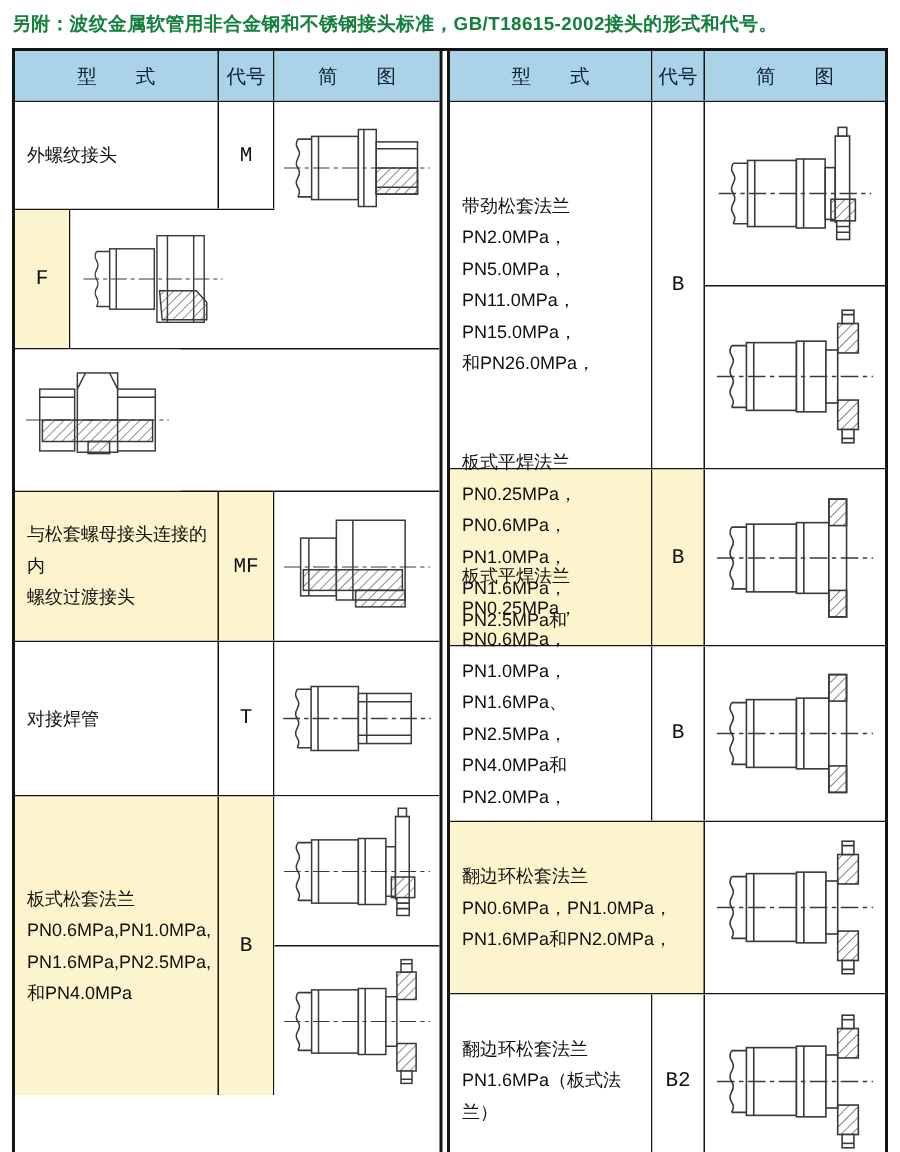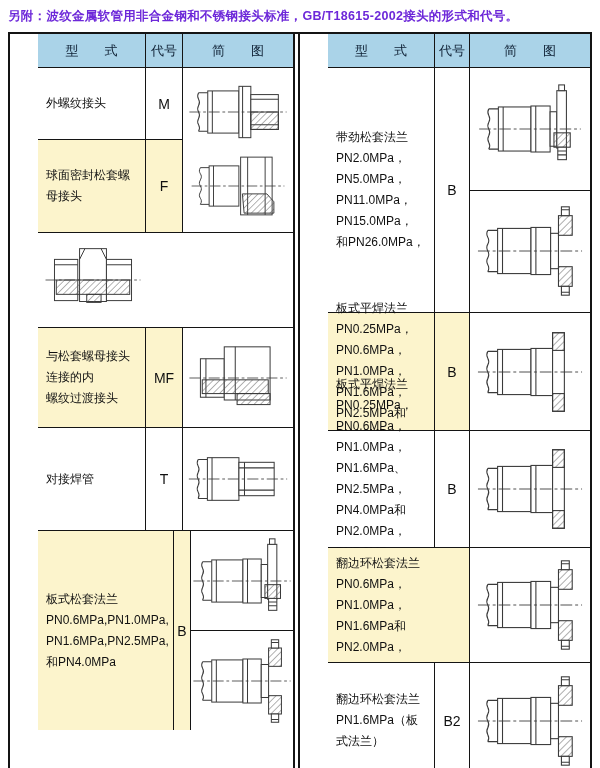--- a/index.html
+++ b/index.html
@@ -9,50 +9,50 @@
   }
   html,body{margin:0;padding:0;background:#fff;}
   body{
     width:600px;height:768px;overflow:hidden;
     font-family:"Liberation Sans","DejaVu Sans",sans-serif;
     color:#111;
   }
   .page{padding:5px 8px 0 8px;}
   .title{
     font-size:12.5px;font-weight:bold;letter-spacing:0.3px;
-    padding:3px 0 7px 0;color:#6d28d9;
+    padding:3px 0 7px 0;color:#15803d;
   }
   .table-wrap{
     border:2px solid var(--bd);
     display:flex;align-items:stretch;
     background:#fff;
   }
   .half{display:flex;flex-direction:column;}
   .half-left{width:283px;}
   .half-right{flex:1;}
   .mid-divider{
     width:7px;box-sizing:border-box;
     border-left:2px solid var(--bd);
     border-right:2px solid var(--bd);
     background:#fff;
   }
-  .row{display:flex;box-sizing:border-box;border-bottom:1px solid var(--bd);margin-left:28px;}
+  .row{display:flex;box-sizing:border-box;border-bottom:1px solid var(--bd);}
   .half .row:last-child{border-bottom:none;justify-content:flex-end;}
   .cell{box-sizing:border-box;border-right:1px solid var(--bd);background:#fff;}
   .row .cell:last-child{border-right:none;}
   .head .cell{
     background:var(--hdr);
     display:flex;align-items:center;justify-content:center;
     font-size:13px;color:#0d1f33;
   }
   .type{flex:1;display:flex;align-items:center;padding:4px 4px 4px 8px;}
   .type-text{white-space:pre-line;font-size:12px;line-height:21px;color:#101010;}
   .code{
     width:37px;display:flex;align-items:center;justify-content:center;
-    font-family:Liberation Sans, sans-serif;
+    font-family:Liberation Mono, monospace;
     font-size:14px;color:#101010;
   }
   .half-right .code{width:35px;}
   .diagram{width:110px;display:flex;flex-direction:column;padding:0;font-family:Liberation Mono, monospace;}
   .half-right .diagram{width:120px;}
   .diagram .sub{
     flex:1;display:flex;align-items:center;justify-content:center;background:#fff;
   }
   .diagram .sub + .sub{border-top:1px solid var(--bd);}
   .hl .type,.hl .code{background:var(--hl);}
@@ -184,23 +184,20 @@
         <div class="cell diagram">
           <div class="sub">
               <svg class="diag" width="102" height="88" viewBox="0 0 110 96">
                 <use href="#male-thread-fitting"></use>
               </svg>
             </div>
         </div>
       </div>
 
       <div class="row hl" style="height:93px">
-        <div class="cell type">
-            <span class="type-text">球面密封松套螺母接头</span>
-          </div>
         <div class="cell code">F</div>
         <div class="cell diagram">
           <div class="sub">
               <svg class="diag" width="102" height="84" viewBox="0 0 110 96">
                 <use href="#union-nut-fitting"></use>
               </svg>
             </div>
         </div>
       </div>
 

